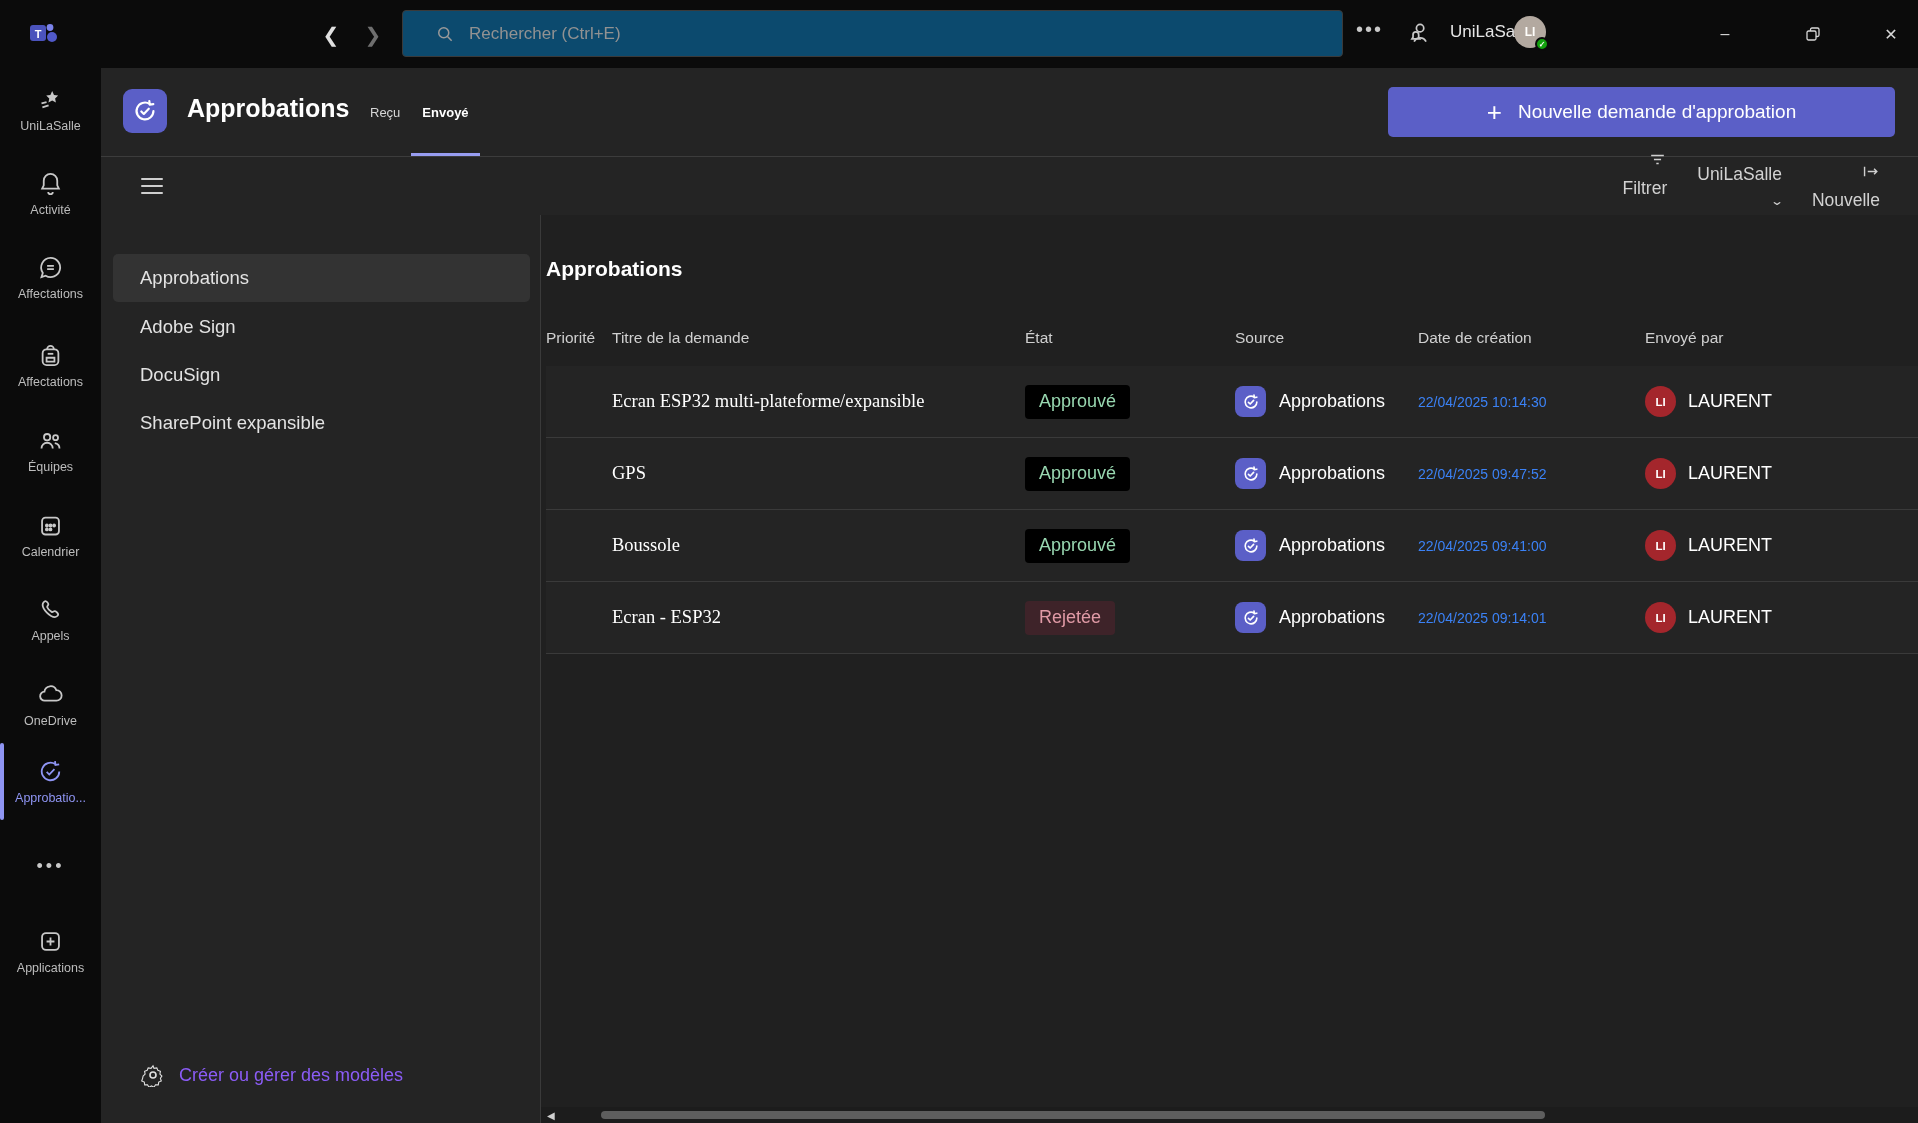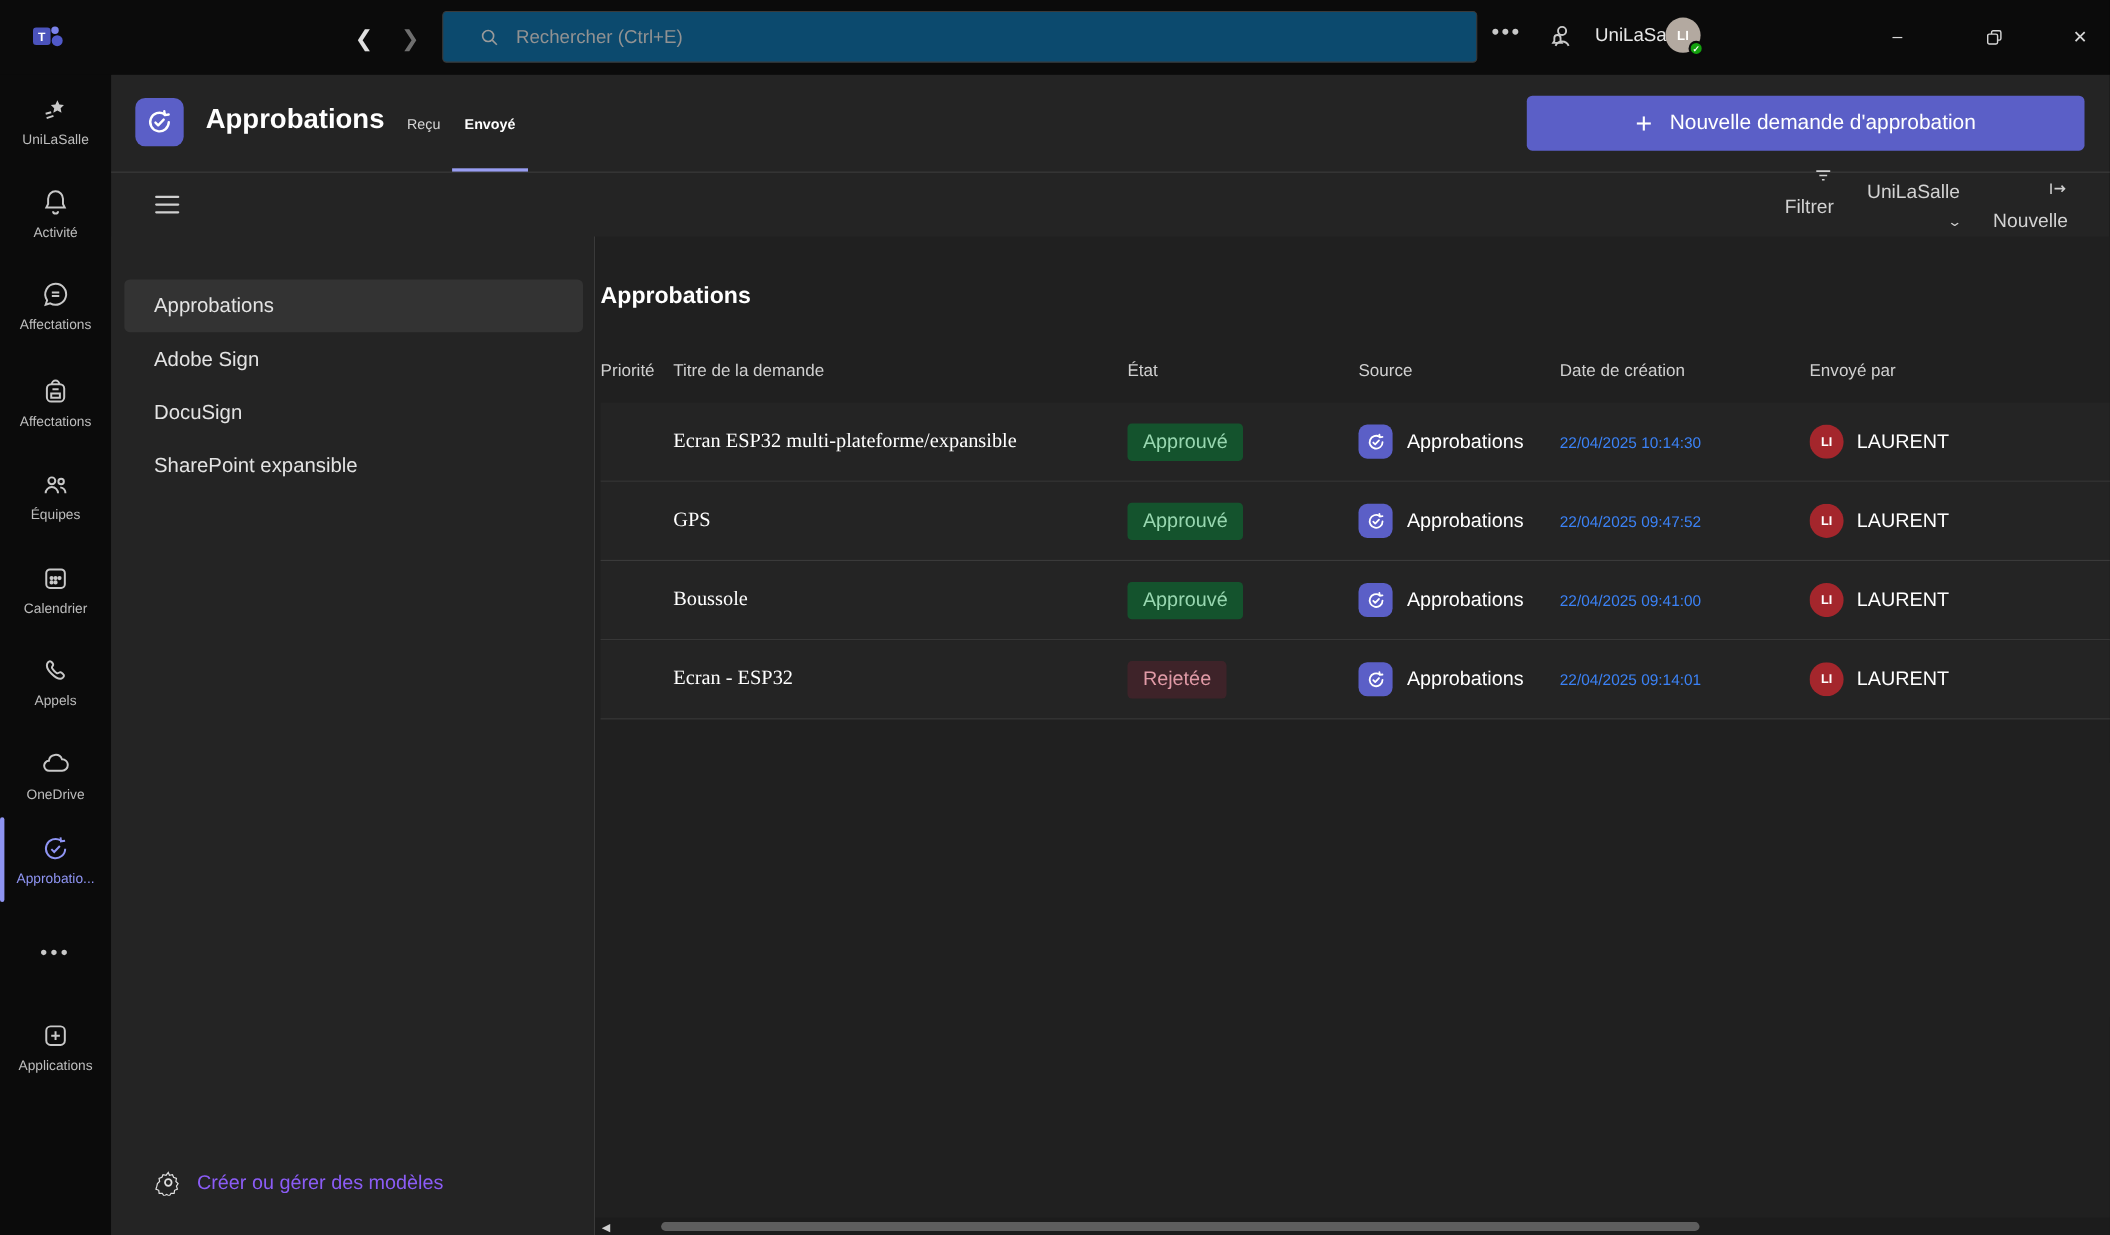--- a/index.html
+++ b/index.html
@@ -82,21 +82,21 @@
   
   .main { position:relative; flex:1; background:#202020; padding-left:5px; }
   .section-title { position:absolute; left:5px; top:42px; font-size:21px; font-weight:bold; color:#fff; }
   .grid-row { display:grid; grid-template-columns:66px 413px 210px 183px 227px 1fr; align-items:center; }
   .thead { position:absolute; left:5px; right:0; top:102px; height:42px; font-size:15.5px; color:#d0d0d0; }
   .rows { position:absolute; left:5px; right:0; top:151px; }
   .trow { height:72px; border-bottom:1px solid #3a3a3a; background:#242424; }
   .cell-title { font-size:18.5px; color:#fff; white-space:nowrap; overflow:hidden;font-family:Liberation Serif, serif; }
   .badge { display:inline-flex; align-items:center; justify-content:center; height:34px; padding:0 14px;
            border-radius:4px; font-size:18px; }
-  .badge.approved { background:#14532d; color:#98d7b0; }
+  .badge.approved { background:#000000; color:#98d7b0; }
   .badge.rejected { background:#3e2329; color:#e09aa6; }
   .cell-source { display:flex; align-items:center; gap:13px; font-size:18px; color:#fff; }
   .src-icon { width:31px; height:31px; border-radius:8px; background:#5b5fc7;
               display:flex; align-items:center; justify-content:center; flex:none; }
   .src-icon svg { width:18px; height:18px; stroke:#fff; stroke-width:2.2; fill:none; }
   .cell-date { font-size:14px; color:#3b82f6; }
   .cell-sender { display:flex; align-items:center; gap:12px; font-size:18px; color:#fff; white-space:nowrap; overflow:hidden; }
   .sender-avatar { width:31px; height:31px; border-radius:50%; background:#a4262c; color:#fff; flex:none;
                    display:flex; align-items:center; justify-content:center; font-size:11.5px; font-weight:bold; }
 

